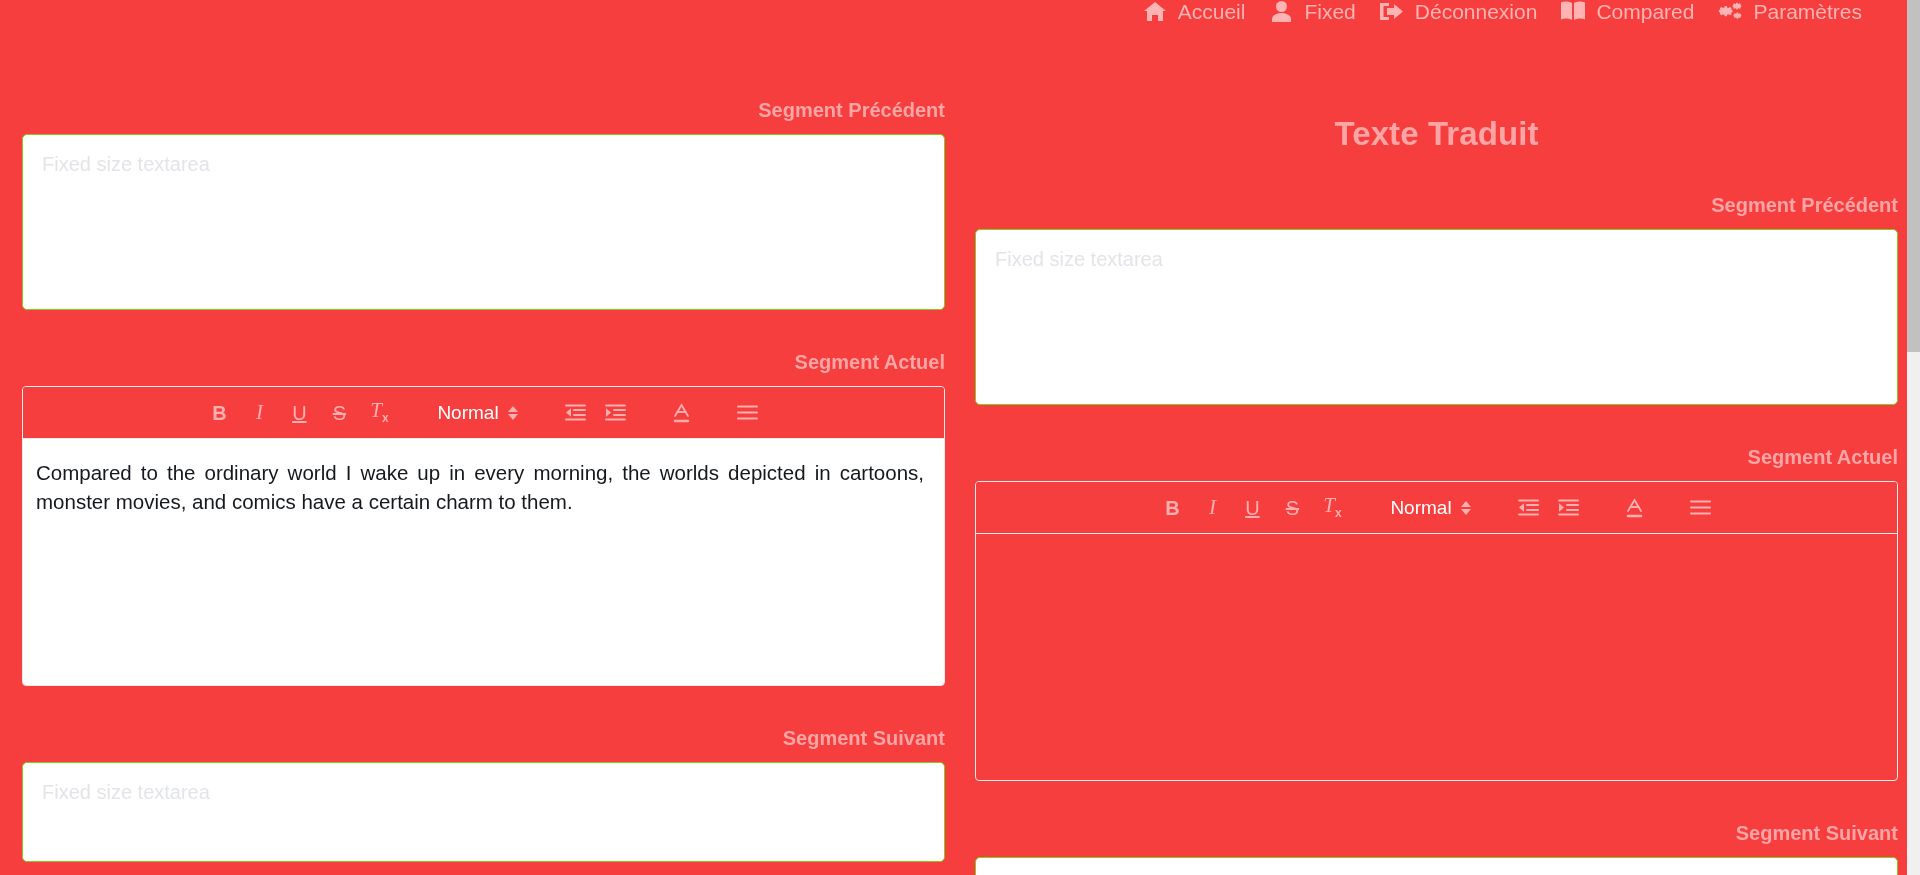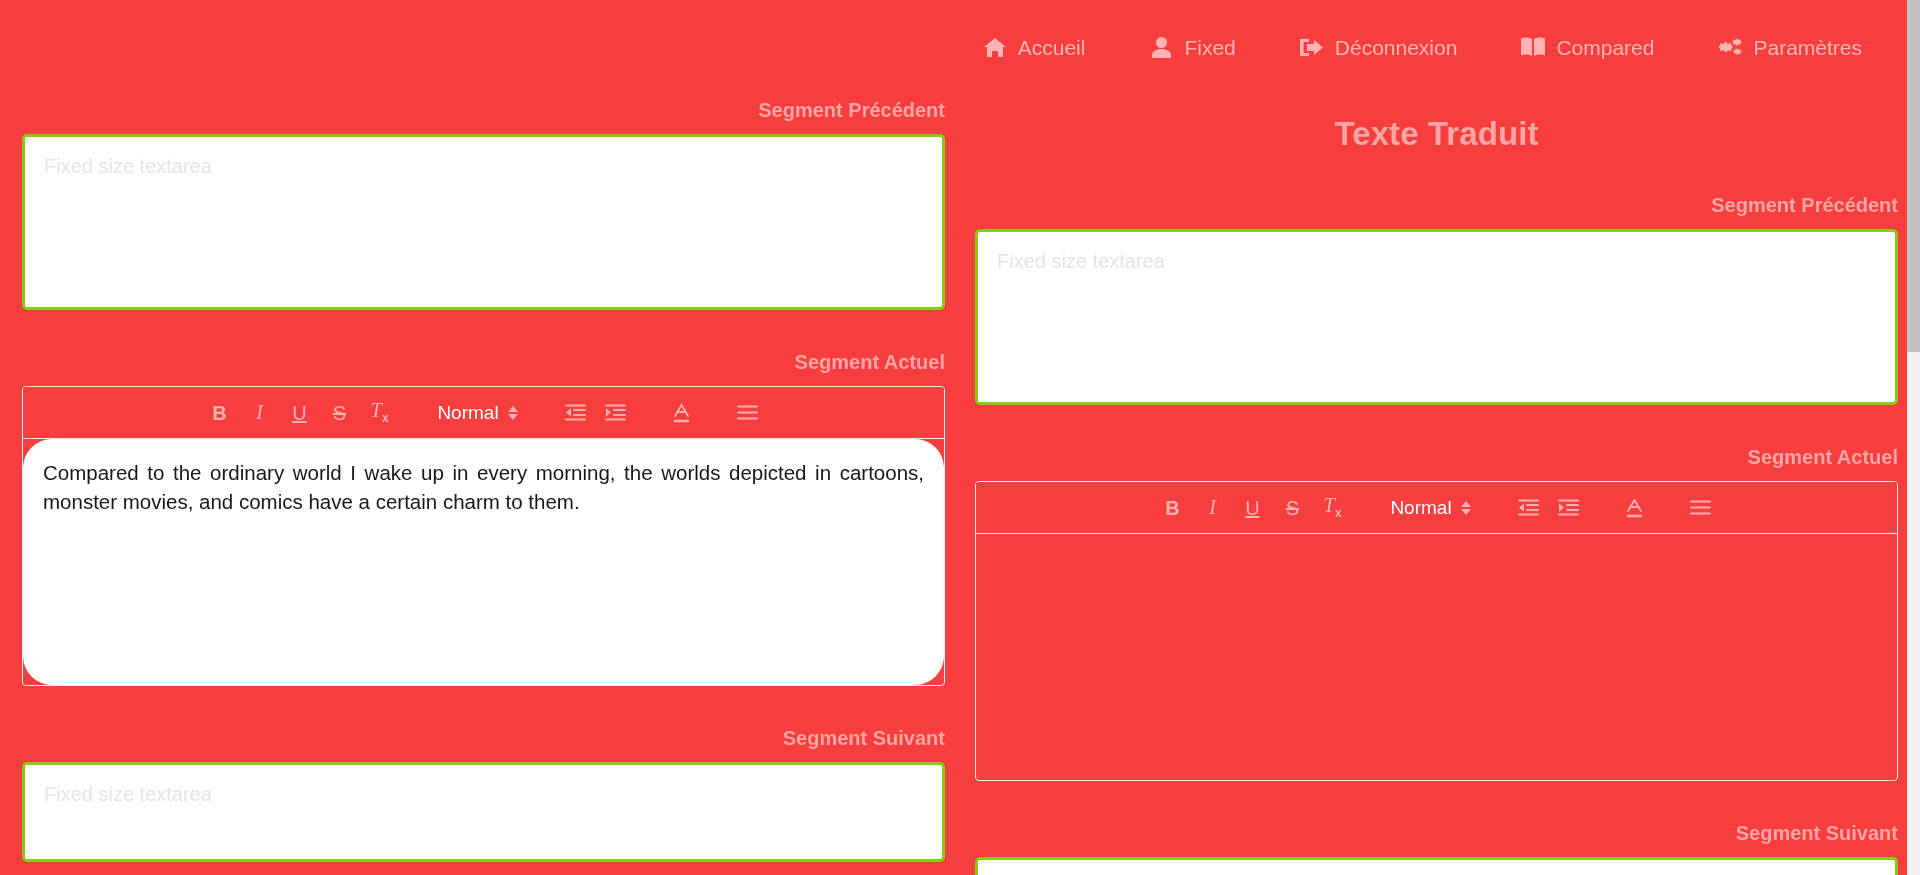--- a/index.html
+++ b/index.html
@@ -14,24 +14,24 @@
     background: #f73e3e;
     font-family: "Liberation Sans", sans-serif;
     color: #ffffff;
     position: relative;
   }
 
   
   .navbar {
     height: 58px;
     display: flex;
-    align-items: flex-end;
+    align-items: flex-start;
     justify-content: flex-end;
     padding-right: 58px;
-    gap: 64px;
+    gap: 24px;
     background: #f73e3e;
   }
 
   .nav-item {
     display: flex;
     align-items: center;
     gap: 11px;
     font-size: 21px;
     color: #ffb3b3;
     cursor: pointer;
@@ -81,21 +81,21 @@
     font-size: 20px;
     font-weight: bold;
     color: #ffa5a5;
     margin-top: 41px;
     margin-bottom: 12px;
   }
 
   
   .textarea-box {
     background: #ffffff;
-    border: 3px solid #84cc16;
+    border: 1px solid #84cc16;
     border-radius: 5px;
     height: 176px;
     padding: 18px 19px;
     font-size: 20px;
     color: #e2e4e7;
     overflow: hidden;
     cursor: text;
     font-family: "Liberation Sans", sans-serif;
   }
 
@@ -169,29 +169,28 @@
     width: 0; height: 0;
     border-left: 5px solid transparent;
     border-right: 5px solid transparent;
   }
   .tb-select .chevrons .up { border-bottom: 6px solid #ffafaf; }
   .tb-select .chevrons .down { border-top: 6px solid #ffafaf; }
 
   .editor-body {
     background: #ffffff;
     flex: 1 1 auto;
-    padding: 19px 20px 10px 20px;
+    padding: 19px 20px 10px 13px;
     font-size: 20.5px;
     line-height: 1.42;
     color: #15181c;
     text-align: justify;
     overflow: hidden;
     cursor: text;
     font-family: "Liberation Sans", sans-serif;
-    border-radius: 29px;
   }
 
   
   .glyph-b { font-weight: bold; font-size: 20px; }
   .glyph-i { font-style: italic; font-family: "Liberation Serif", serif; font-size: 21px; }
   .glyph-u { text-decoration: underline; font-size: 20px; }
   .glyph-s { text-decoration: line-through; font-size: 20px; }
   .glyph-tx {
     font-style: italic;
     font-family: "Liberation Serif", serif;

